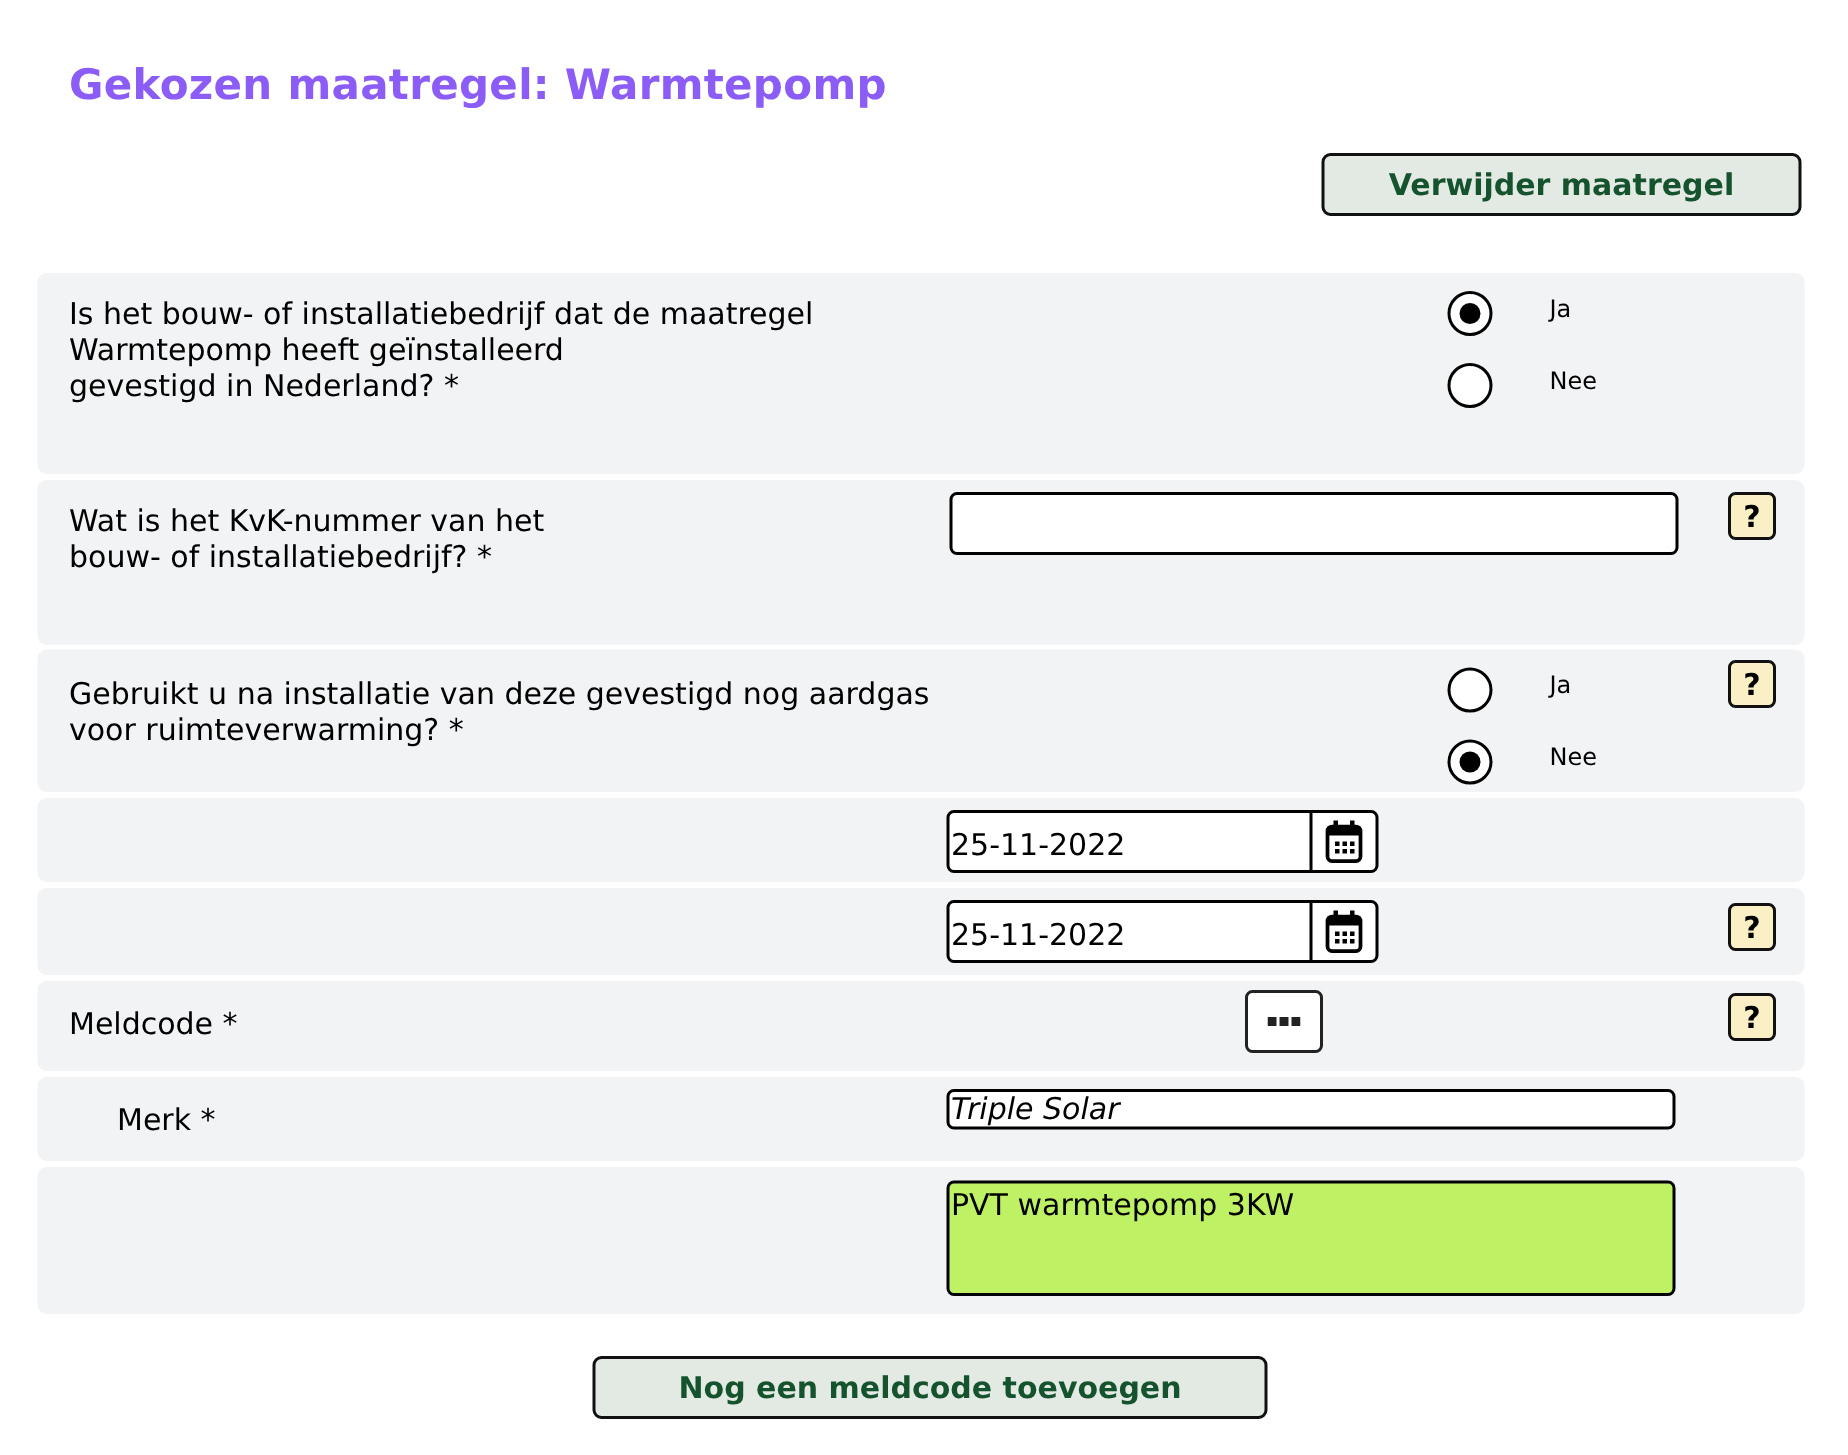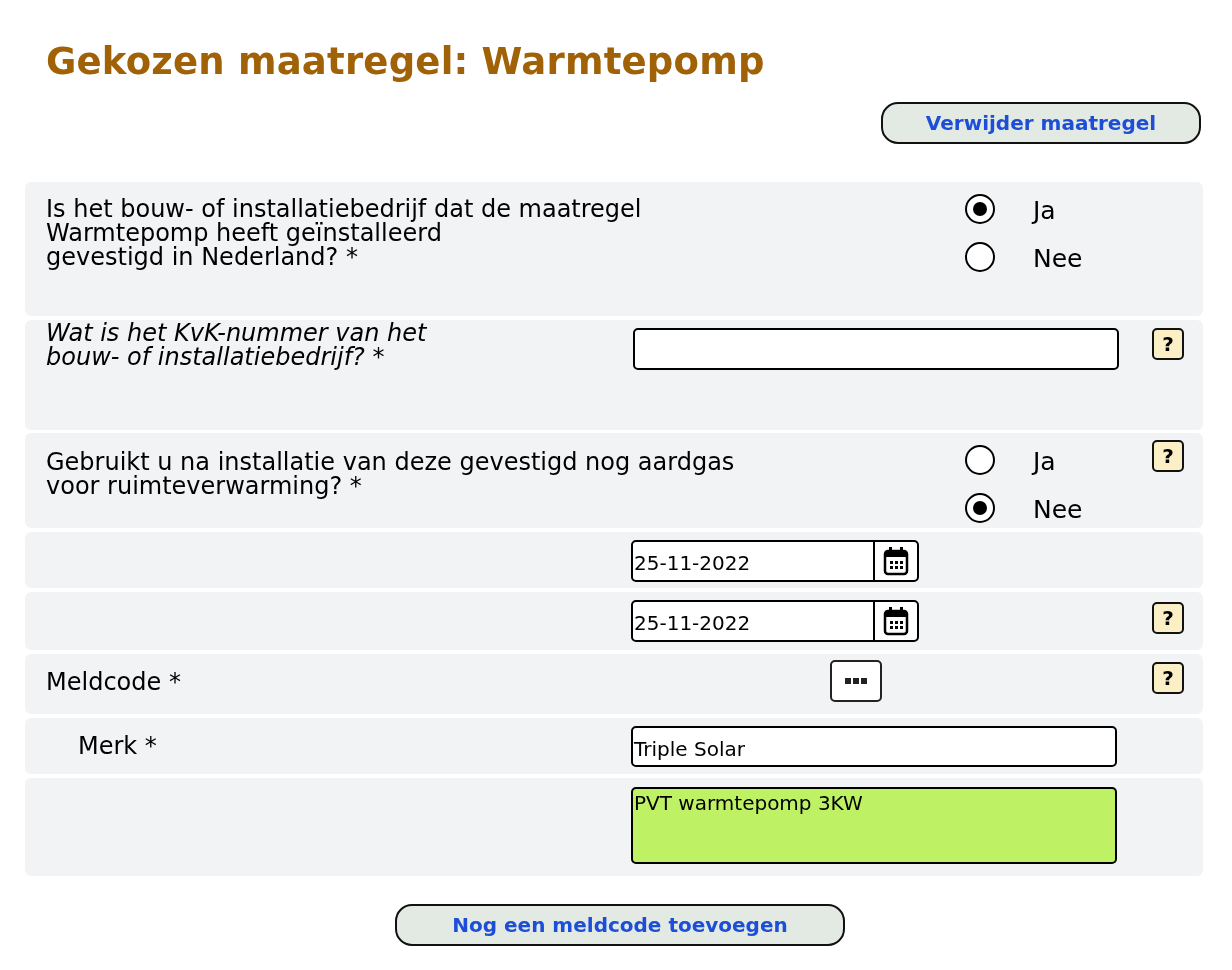--- a/index.html
+++ b/index.html
@@ -1,31 +1,31 @@
 <!DOCTYPE html>
 <html><head>
   <meta charset="utf-8">
   <style>
     html, body { margin: 0; padding: 0; background: #ffffff; }
     body { width: 1232px; height: 970px; position: relative; overflow: hidden;
            font-family: "DejaVu Sans", "Liberation Sans", sans-serif; color: #000; }
-    .title { position: absolute; left: 46px; top: 40px; margin: 0; font-size: 37px; font-weight: bold;
-             color: #a16207; letter-spacing: 0.2px; }
-    .btn { position: absolute; background: #e3e9e3; border: 2px solid #111; border-radius: 17px;
-           font-family: "DejaVu Sans", sans-serif; font-weight: bold; font-size: 20px; color: #1d4ed8;
+    .title { position: absolute; left: 46px; top: 40px; margin: 0; font-size: 28px; font-weight: bold;
+             color: #8b5cf6; letter-spacing: 0.2px; }
+    .btn { position: absolute; background: #e3e9e3; border: 2px solid #111; border-radius: 6px;
+           font-family: "DejaVu Sans", sans-serif; font-weight: bold; font-size: 20px; color: #14532d;
            display: flex; align-items: center; justify-content: center; box-sizing: border-box; cursor: pointer; }
     .row { position: absolute; left: 25px; width: 1178px; background: #f2f3f5; border-radius: 6px; }
-    .label { position: absolute; left: 21px; font-size: 24px; line-height: 24px; white-space: pre-line; }
+    .label { position: absolute; left: 21px; font-size: 20px; line-height: 24px; white-space: pre-line; }
     .radio-group { position: absolute; left: 940px; }
     .radio-opt { position: relative; height: 48px; width: 150px; }
     .radio { position: absolute; left: 0; top: 0; width: 30px; height: 30px; border: 2px solid #000;
              border-radius: 50%; background: #fff; box-sizing: border-box; }
     .radio.checked::after { content: ""; position: absolute; left: 6px; top: 6px; width: 14px; height: 14px;
              background: #000; border-radius: 50%; }
-    .radio-label { position: absolute; left: 68px; top: 2px; font-size: 25px; }
+    .radio-label { position: absolute; left: 68px; top: 2px; font-size: 16px; }
     .help { position: absolute; left: 1127px; width: 32px; height: 32px; background: #fbefc5;
             border: 2px solid #111; border-radius: 5px; box-sizing: border-box; font-weight: bold;
             font-size: 20px; display: flex; align-items: center; justify-content: center; cursor: pointer; }
     .input { position: absolute; background: #fff; border: 2px solid #000; border-radius: 5px;
              box-sizing: border-box; font-size: 20px; padding: 0 0 0 1px; display: flex; align-items: center; gap: 48px; }
     .input .val { flex: 1; }
     .suffix { height: 100%; width: 42px; border-left: 2px solid #000; display: flex; align-items: center;
               justify-content: center; cursor: pointer; }
     .dots-btn { position: absolute; background: #fff; border: 2px solid #222; border-radius: 5px;
                 box-sizing: border-box; display: flex; align-items: center; justify-content: center; cursor: pointer; }
@@ -49,21 +49,21 @@
       <span class="radio-label">Ja</span>
     </div>
     <div class="radio-opt">
       <span class="radio"></span>
       <span class="radio-label">Nee</span>
     </div>
   </div>
 </div>
 
 <div class="row" style="top:320px;height:110px;">
-  <div class="label" style="top:1px;font-style:italic;">Wat is het KvK-nummer van het
+  <div class="label" style="top:15px;">Wat is het KvK-nummer van het
 bouw- of installatiebedrijf? *</div>
   <div class="input" style="left:608px;top:8px;width:486px;height:42px;">
     <span class="val"></span>
   </div>
   <div class="help" style="top:8px;">?</div>
 </div>
 
 <div class="row" style="top:433px;height:95px;">
   <div class="label" style="top:17px;">Gebruikt u na installatie van deze gevestigd nog aardgas
 voor ruimteverwarming? *</div>
@@ -132,21 +132,21 @@
         <rect x="0" y="0" width="6" height="6" fill="#222"></rect>
         <rect x="8" y="0" width="6" height="6" fill="#222"></rect>
         <rect x="16" y="0" width="6" height="6" fill="#222"></rect>
       </svg>
   </div>
   <div class="help" style="top:8px;">?</div>
 </div>
 
 <div class="row" style="top:718px;height:56px;">
   <div class="label" style="top:16px;margin-left:32px;">Merk *</div>
-  <div class="input" style="left:606px;top:8px;width:486px;height:41px;align-items:center;">
+  <div class="input" style="left:606px;top:8px;width:486px;height:27px;align-items:flex-end;font-style:italic;">
     <span class="val" style="padding-top:4px;">Triple Solar</span>
   </div>
 </div>
 
 <div class="row" style="top:778px;height:98px;">
   <div class="textarea" style="left:606px;top:9px;width:486px;height:77px;">PVT warmtepomp 3KW</div>
 </div>
 
 <div class="btn" style="left:395px;top:904px;width:450px;height:42px;">Nog een meldcode toevoegen</div>
 

